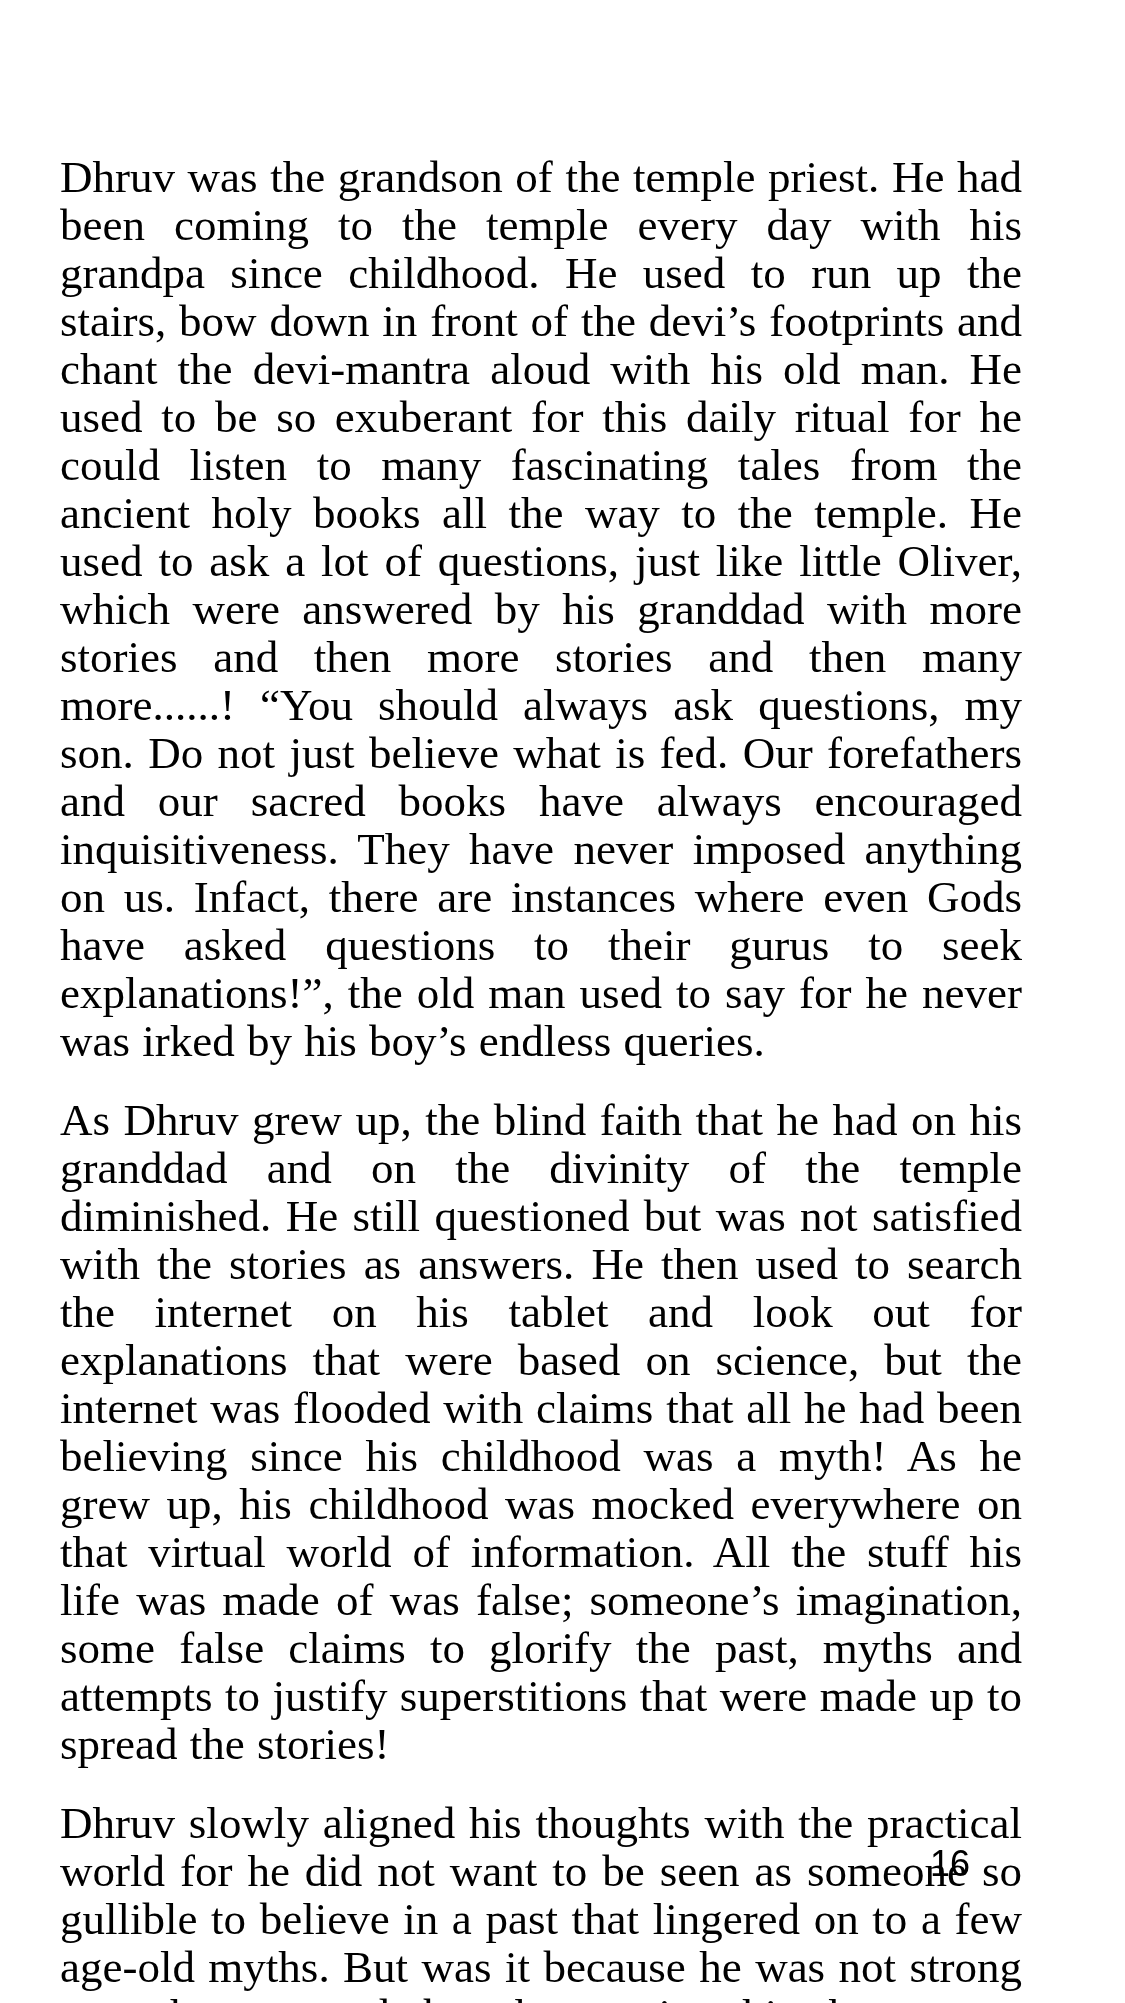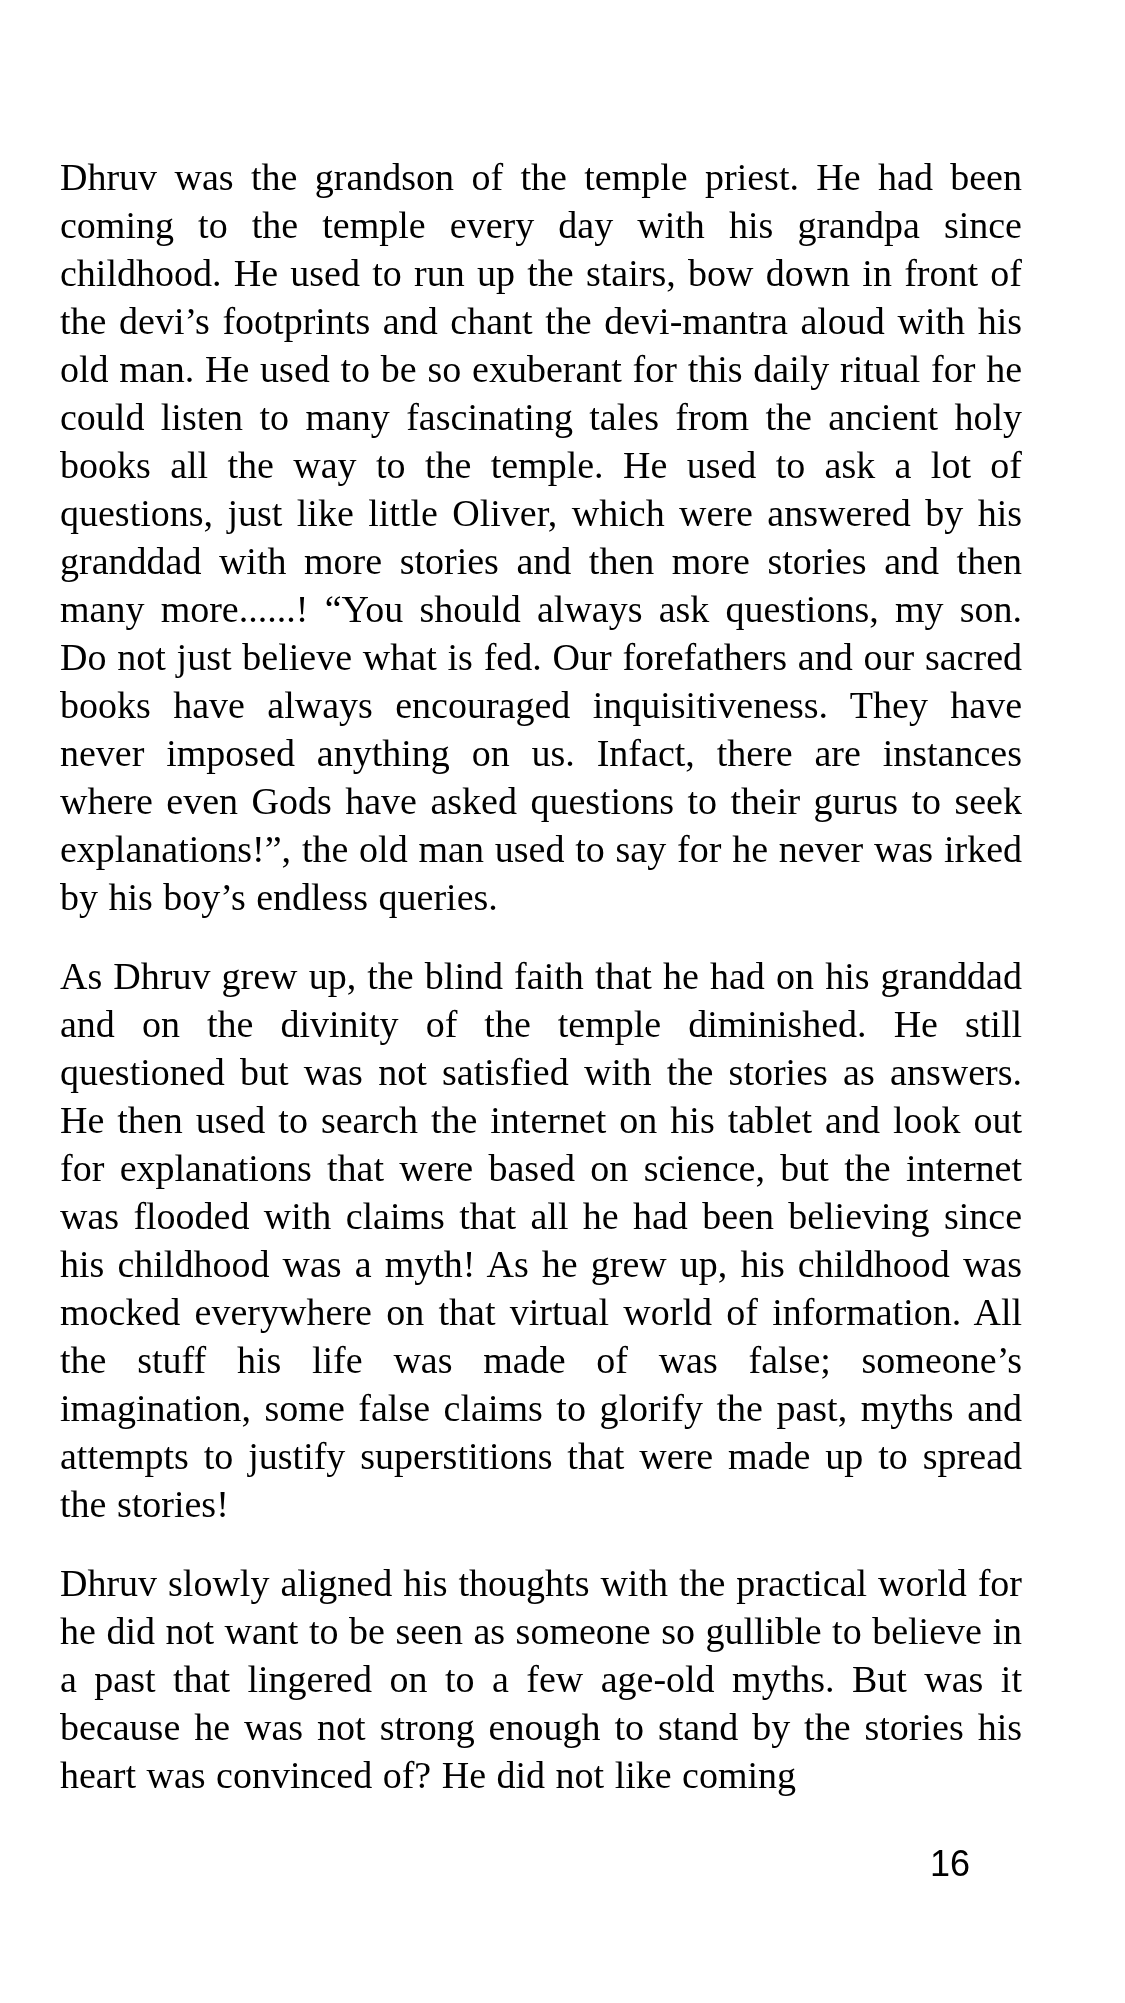--- a/index.html
+++ b/index.html
@@ -17,21 +17,21 @@
     color: #000000;
   }
   .text-block {
     position: absolute;
     top: 153px;
     left: 60px;
     width: 962px;
   }
   .text-block p {
     margin: 0 0 31px 0;
-    font-size: 38px;
+    font-size: 45px;
     line-height: 48px;
     text-align: justify;
     letter-spacing: 0px;
     word-spacing: 1px;
   }
   .page-number {
     position: absolute;
     top: 1846px;
     left: 870px;
     width: 100px;

